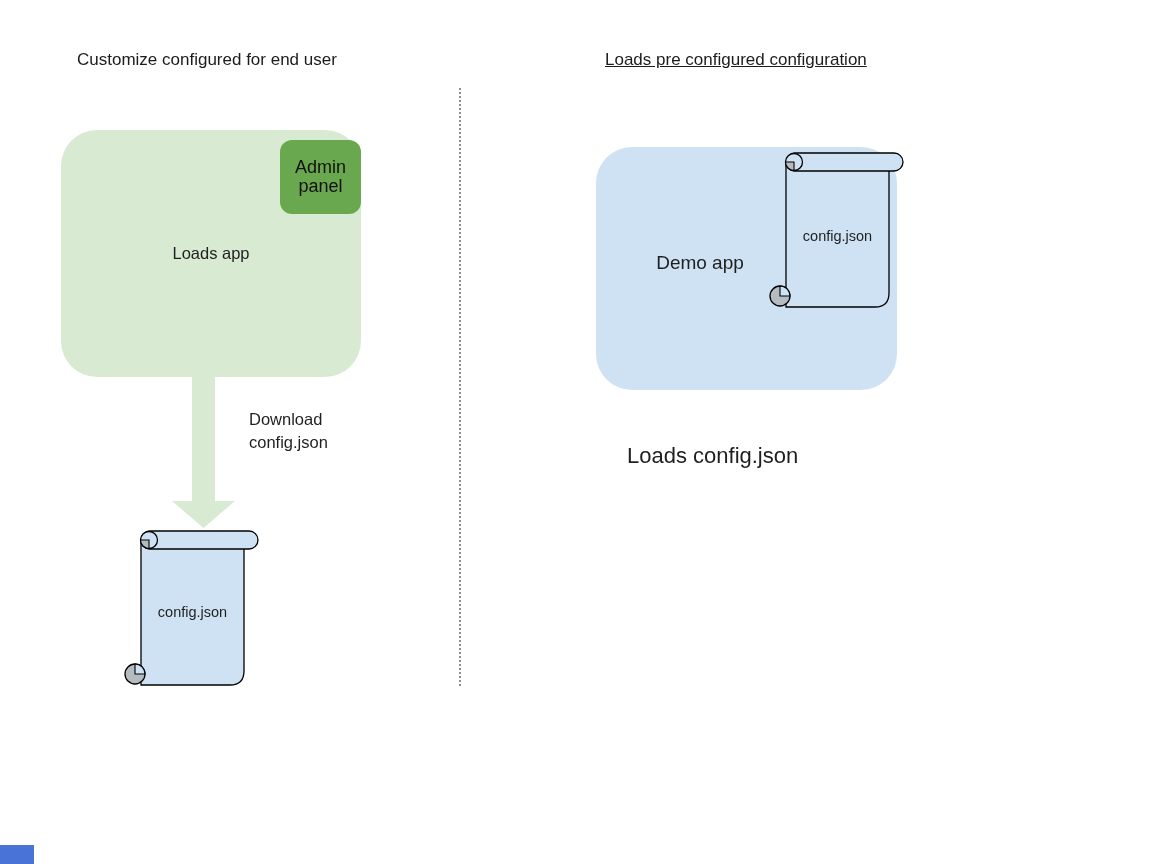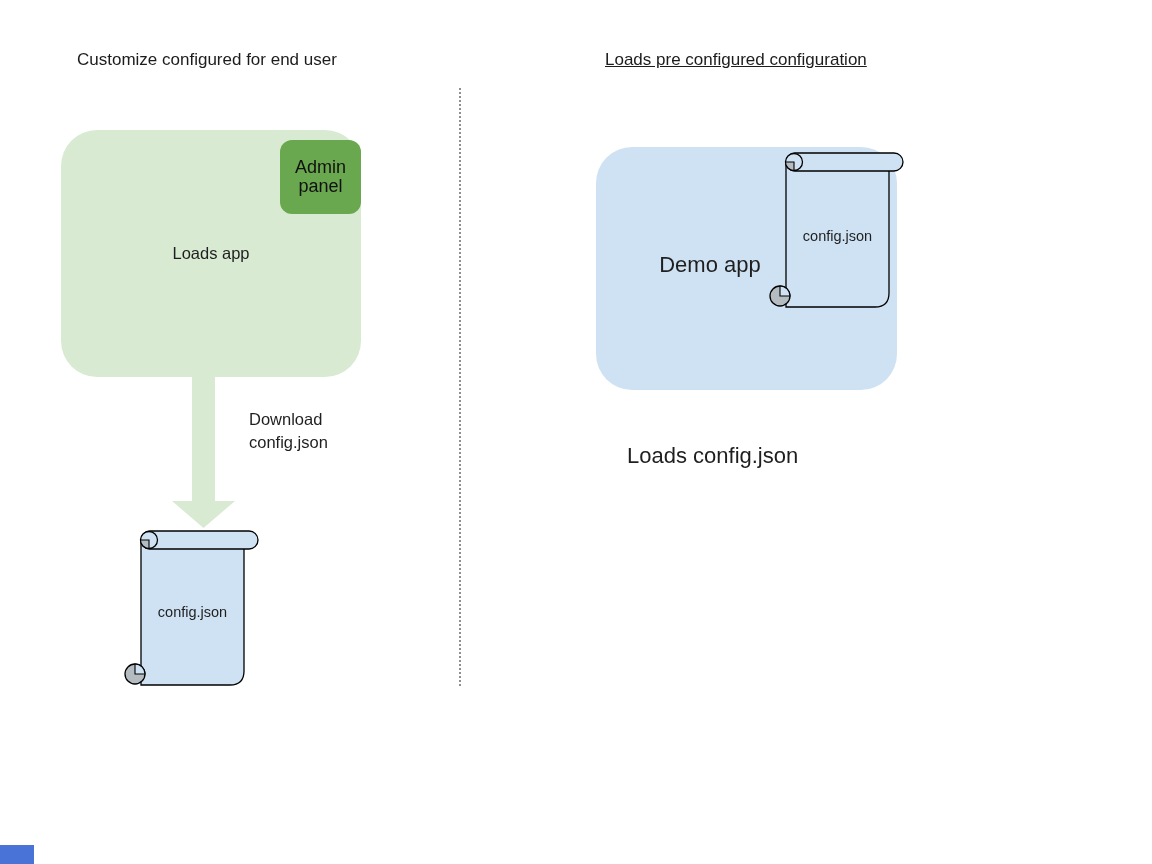--- a/index.html
+++ b/index.html
@@ -47,22 +47,21 @@
   .demo-app-box {
     left: 596px; top: 147px;
     width: 301px; height: 243px;
     background: #cfe2f3;
     border-radius: 36px;
   }
   .demo-app-label {
     left: 596px; top: 252px;
     width: 208px;
     text-align: center;
-    font-size: 22px;
-    padding-left: 10px;
+    font-size: 19px;
   }
 
   .arrow-label {
     left: 249px; top: 408px;
     font-size: 16.5px; line-height: 23px;
     white-space: pre-line;
   }
   .loads-caption {
     left: 627px; top: 443px;
     font-size: 22px;

